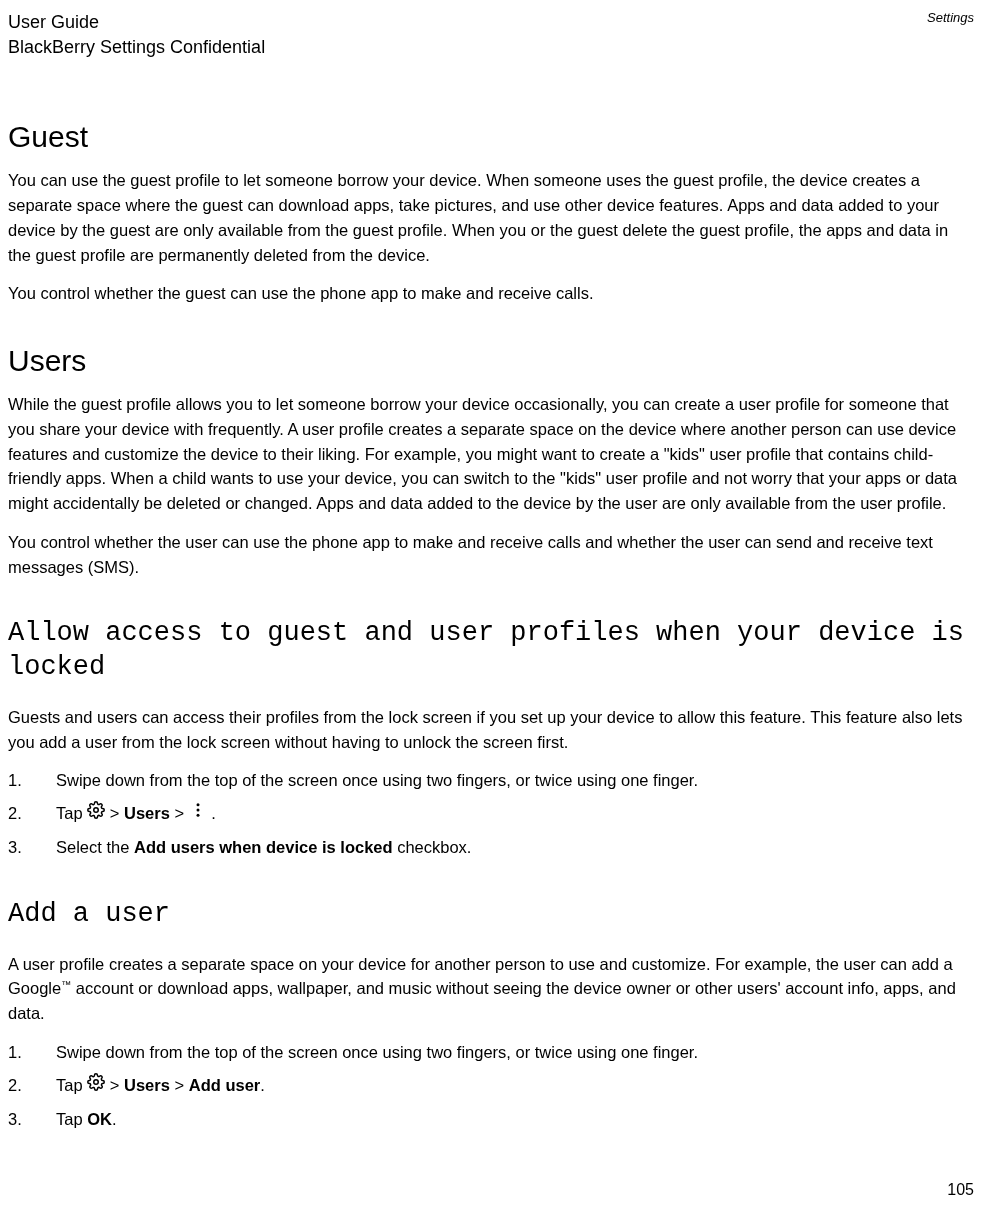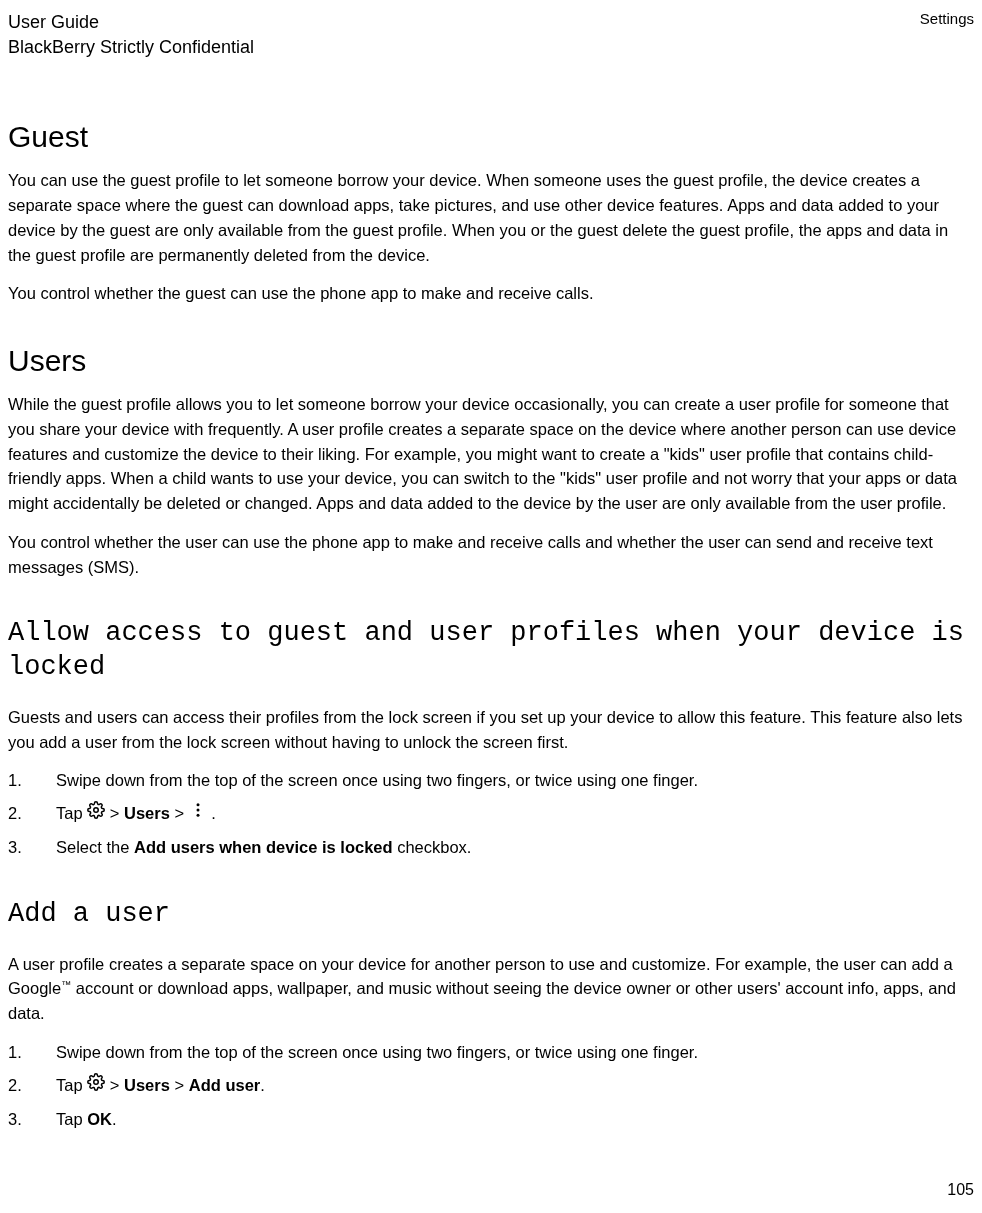--- a/index.html
+++ b/index.html
@@ -20,21 +20,22 @@
       display: flex;
       justify-content: space-between;
       align-items: flex-start;
       margin-bottom: 60px;
     }
     .header-left {
       font-size: 18px;
       line-height: 1.4;
     }
     .header-right {
-      font-size: 15px;
+      font-size: 13px;
+      font-style: italic;
     }
     .section-heading {
       font-size: 30px;
       font-weight: normal;
       margin-bottom: 14px;
       margin-top: 18px;
     }
     .main-heading {
       font-size: 27px;
       font-weight: normal;
@@ -87,21 +88,21 @@
       font-size: 10px;
       vertical-align: super;
     }
   </style>
 </head>
 <body>
 
 <div class="header">
   <div class="header-left">
     <div>User Guide</div>
-    <div>BlackBerry Strictly Confidential</div>
+    <div>BlackBerry Settings Confidential</div>
   </div>
   <div class="header-right">Settings</div>
 </div>
 
 <h2 class="section-heading">Guest</h2>
 <p class="body-text">You can use the guest profile to let someone borrow your device. When someone uses the guest profile, the device creates a separate space where the guest can download apps, take pictures, and use other device features. Apps and data added to your device by the guest are only available from the guest profile. When you or the guest delete the guest profile, the apps and data in the guest profile are permanently deleted from the device.</p>
 <p class="body-text">You control whether the guest can use the phone app to make and receive calls.</p>
 
 <h2 class="section-heading" style="margin-top:38px;">Users</h2>
 <p class="body-text">While the guest profile allows you to let someone borrow your device occasionally, you can create a user profile for someone that you share your device with frequently. A user profile creates a separate space on the device where another person can use device features and customize the device to their liking. For example, you might want to create a "kids" user profile that contains child-friendly apps. When a child wants to use your device, you can switch to the "kids" user profile and not worry that your apps or data might accidentally be deleted or changed. Apps and data added to the device by the user are only available from the user profile.</p>

